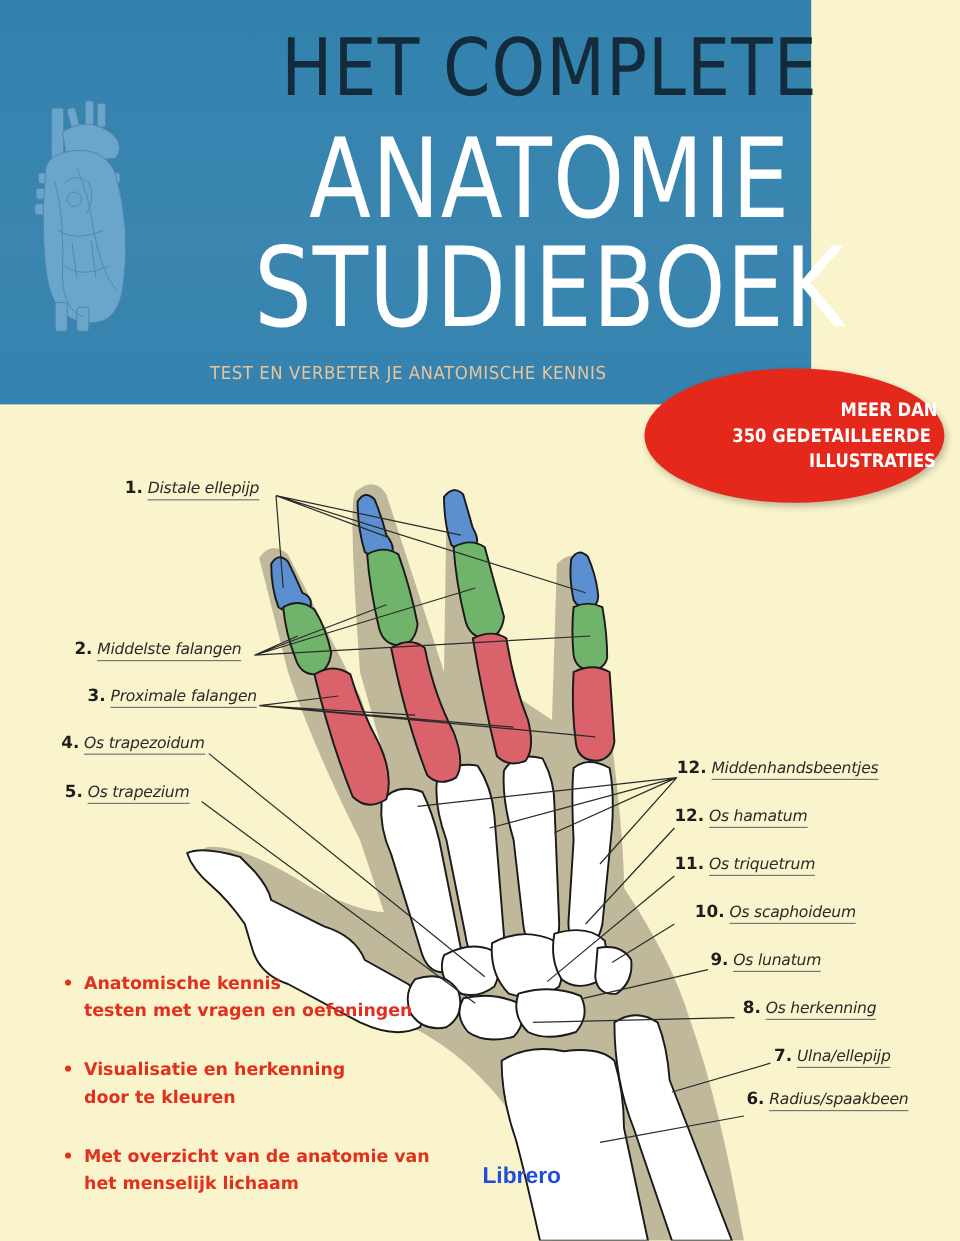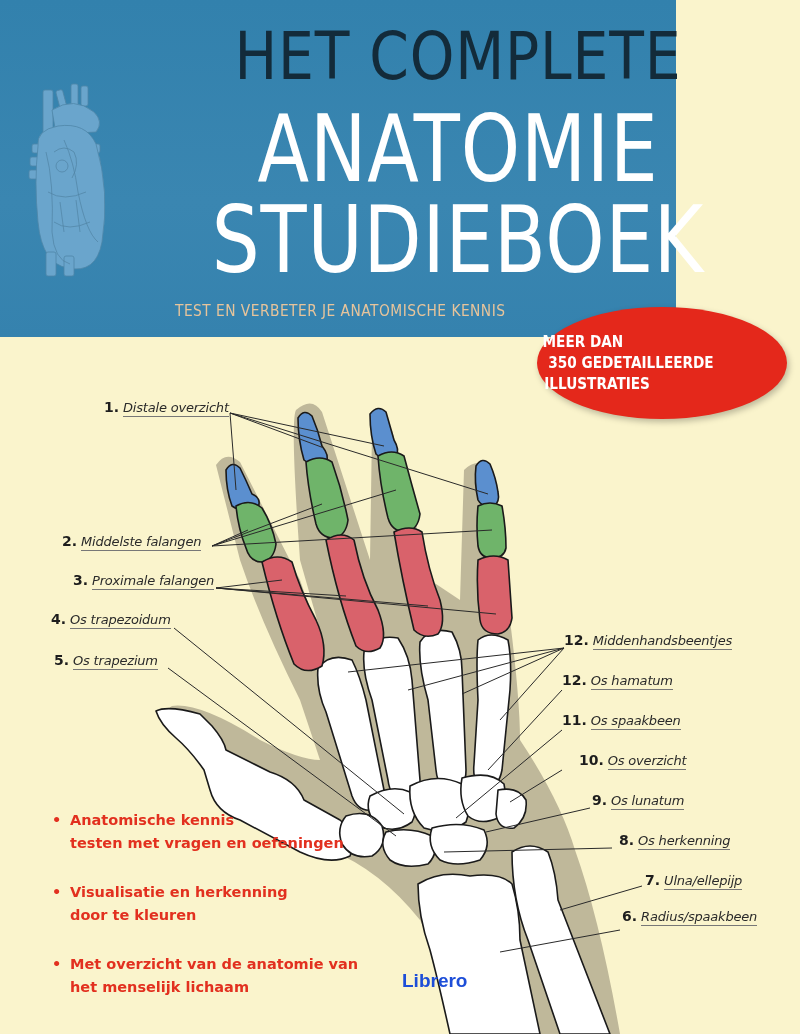--- a/index.html
+++ b/index.html
@@ -17,21 +17,21 @@
     font-family: "DejaVu Sans", sans-serif; line-height: 1; white-space: nowrap; }
   .title-1 { top: 24px; font-size: 66px; color: #132b3a; letter-spacing: 1px; font-weight: normal; transform: scaleX(0.86); transform-origin: center; }
   .title-2 { top: 104px; font-size: 92px; color: #ffffff; letter-spacing: 1px; transform: scaleX(0.82); transform-origin: center; }
   .title-3 { top: 195px; font-size: 92px; color: #ffffff; letter-spacing: 1px; transform: scaleX(0.82); transform-origin: center; }
 
   .subtitle { position: absolute; left: 175px; top: 302px; font-size: 15px; color: #e7c49b;
     letter-spacing: 0.5px; white-space: nowrap; transform: scaleX(0.92); transform-origin: left; }
 
   .badge { position: absolute; left: 537px; top: 307px; width: 250px; height: 112px; border-radius: 50%;
     background: #e4281b; box-shadow: 2px 3px 6px rgba(0,0,0,0.25);
-    display: flex; flex-direction: column; align-items: flex-start; justify-content: center; }
+    display: flex; flex-direction: column; align-items: flex-end; justify-content: center; }
   .badge span { color: #fff; font-weight: bold; font-size: 15.5px; line-height: 21px; white-space: nowrap;
     font-family: "DejaVu Sans", sans-serif; transform: scaleX(0.88); }
 
   .illustration { position: absolute; left: 0; top: 337px; width: 800px; height: 697px; }
 
   .label { position: absolute; white-space: nowrap; display: flex; align-items: baseline; }
   .label .num { font-family: "DejaVu Sans", sans-serif; font-weight: bold; font-size: 14px; color: #1d1d1d; margin-right: 4px; }
   .label .name { font-family: "DejaVu Sans", sans-serif; font-style: italic; font-size: 13px; color: #2a2a2a;
     border-bottom: 1px solid #777; padding-bottom: 1px; letter-spacing: -0.2px; }
 
@@ -150,21 +150,21 @@
   </svg>
 
   <div class="badge">
     <span>MEER DAN</span>
     <span>350 GEDETAILLEERDE</span>
     <span>ILLUSTRATIES</span>
   </div>
 
   <div class="label" style="left:104px; top:399px;">
     <span class="num">1.</span>
-    <span class="name">Distale overzicht</span>
+    <span class="name">Distale ellepijp</span>
   </div>
   <div class="label" style="left:62px; top:533px;">
     <span class="num">2.</span>
     <span class="name">Middelste falangen</span>
   </div>
   <div class="label" style="left:73px; top:572px;">
     <span class="num">3.</span>
     <span class="name">Proximale falangen</span>
   </div>
   <div class="label" style="left:51px; top:611px;">
@@ -179,25 +179,25 @@
   <div class="label" style="left:564px; top:632px;">
     <span class="num">12.</span>
     <span class="name">Middenhandsbeentjes</span>
   </div>
   <div class="label" style="left:562px; top:672px;">
     <span class="num">12.</span>
     <span class="name">Os hamatum</span>
   </div>
   <div class="label" style="left:562px; top:712px;">
     <span class="num">11.</span>
-    <span class="name">Os spaakbeen</span>
+    <span class="name">Os triquetrum</span>
   </div>
   <div class="label" style="left:564px; top:752px;margin-left:15px;">
     <span class="num">10.</span>
-    <span class="name">Os overzicht</span>
+    <span class="name">Os scaphoideum</span>
   </div>
   <div class="label" style="left:592px; top:792px;">
     <span class="num">9.</span>
     <span class="name">Os lunatum</span>
   </div>
   <div class="label" style="left:619px; top:832px;">
     <span class="num">8.</span>
     <span class="name">Os herkenning</span>
   </div>
   <div class="label" style="left:645px; top:872px;">

